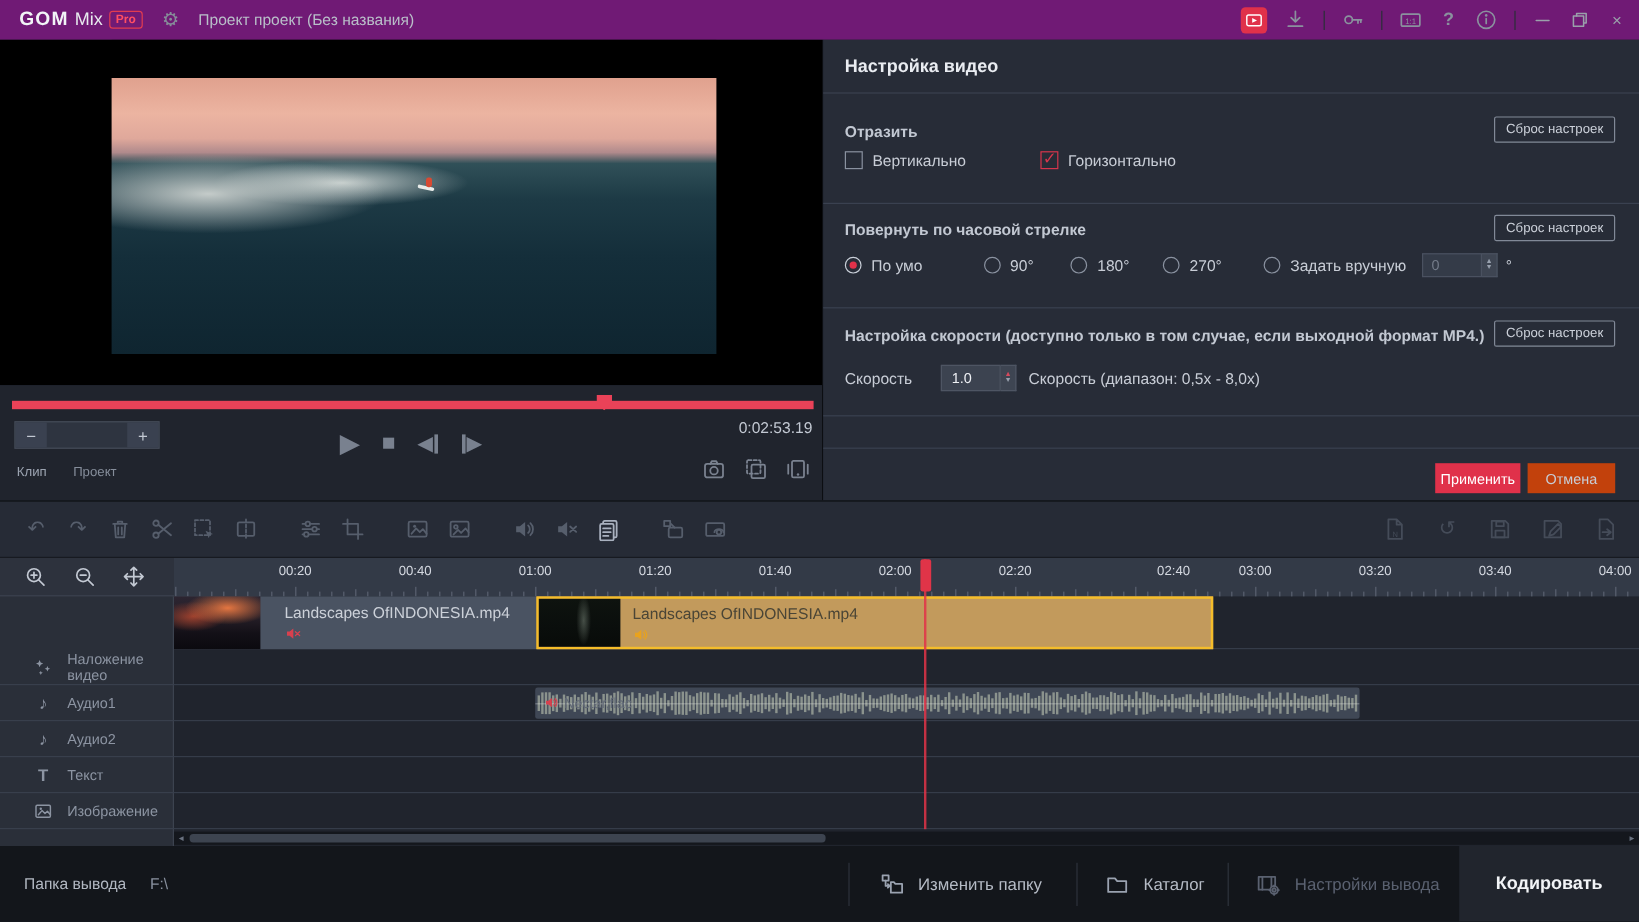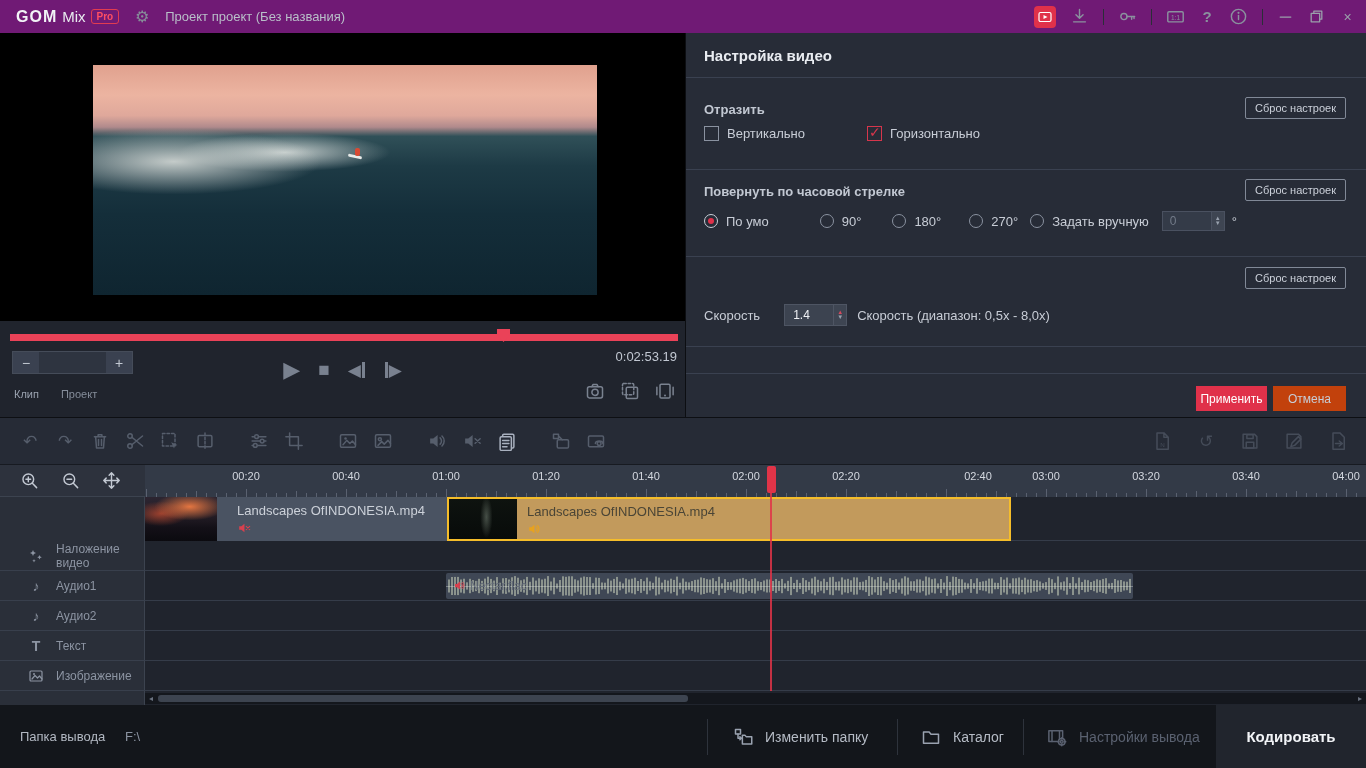--- a/index.html
+++ b/index.html
@@ -313,38 +313,39 @@
       <div class="sec-title" style="top:151px">Повернуть по часовой стрелке</div>
       <button class="reset-btn" style="top:146px">Сброс настроек</button>
       <div class="radio-row">
         <span class="radio sel"></span>
         <span style="margin-right:51px">По умо</span>
         <span class="radio"></span>
         <span style="margin-right:31px">90°</span>
         <span class="radio"></span>
         <span style="margin-right:28px">180°</span>
         <span class="radio"></span>
-        <span style="margin-right:12px">270°</span>
+        <span style="margin-right:35px">270°</span>
         <span class="radio"></span>
         <span>Задать вручную</span>
         <span class="spin-box">
           <span class="spin-val">0</span>
           <span class="spin-arrows">
               <span>▲</span>
               <span>▼</span>
             </span>
         </span>
         <span class="deg">°</span>
       </div>
       <div class="set-hline" style="top:223px"></div>
 
+      <div class="sec-title" style="top:239px">Настройка скорости (доступно только в том случае, если выходной формат MP4.)</div>
       <button class="reset-btn" style="top:234px">Сброс настроек</button>
       <div class="speed-row">
         <span>Скорость</span>
-        <span class="speed-val">1.4</span>
+        <span class="speed-val">1.0</span>
         <span class="speed-arrows">
             <span class="up">▲</span>
             <span class="dn">▼</span>
           </span>
         <span class="speed-hint">Скорость (диапазон: 0,5x - 8,0x)</span>
       </div>
       <div class="set-hline" style="top:313px"></div>
       <div class="set-hline" style="top:340px"></div>
 
       <div class="set-buttons">

